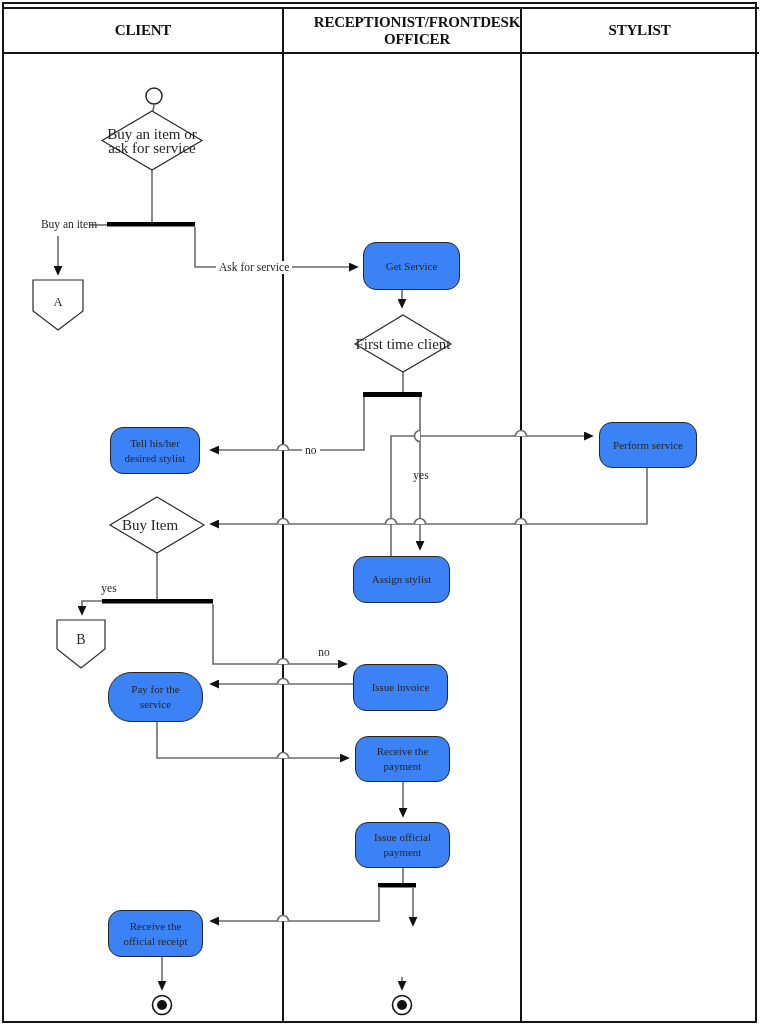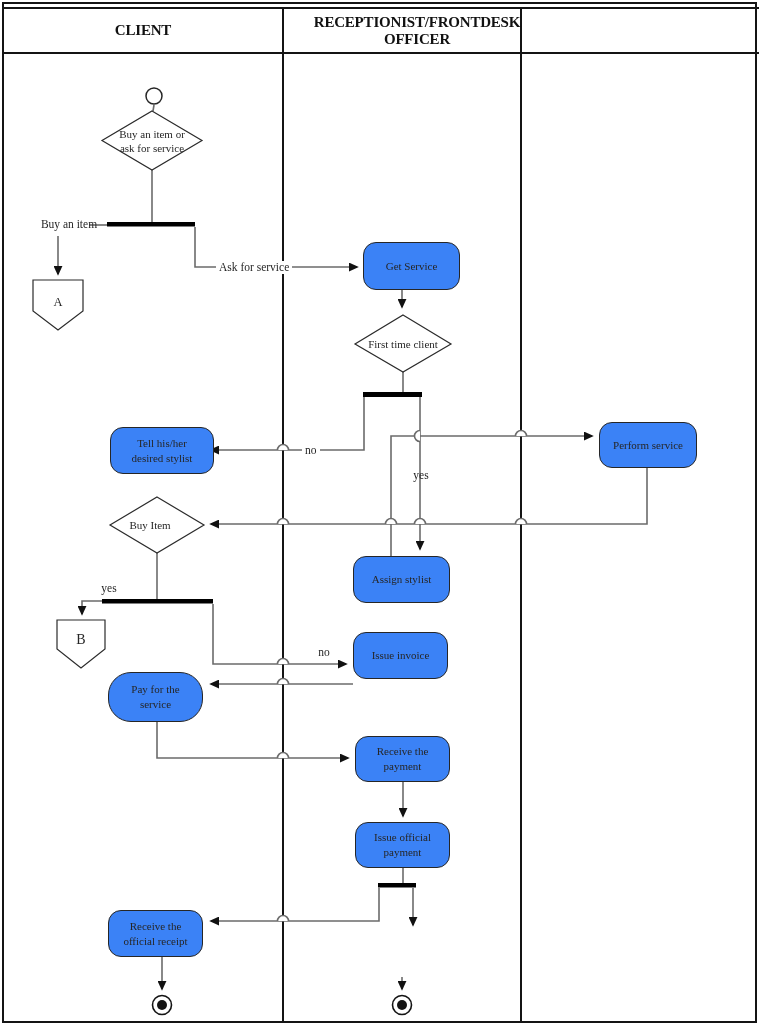--- a/index.html
+++ b/index.html
@@ -16,21 +16,21 @@
     white-space:pre-line;z-index:3;letter-spacing:-0.2px;
   }
   svg.diagram{position:absolute;left:0;top:0;z-index:2;}
   .node{
     position:absolute;box-sizing:border-box;border:1.4px solid #262626;border-radius:13px;background:#3b82f6;
     display:flex;align-items:center;justify-content:center;text-align:center;
     font-size:11px;line-height:15px;color:#262626;white-space:pre-line;z-index:3;
   }
   .shape-label{
     position:absolute;display:flex;align-items:center;justify-content:center;text-align:center;
-    font-size:11px;line-height:14px;color:#262626;white-space:pre-line;z-index:3;background:transparent;
+    font-size:15px;line-height:14px;color:#262626;white-space:pre-line;z-index:3;background:transparent;
   }
   .edge-label{
     position:absolute;font-size:11.5px;line-height:13px;color:#262626;z-index:3;text-align:center;
   }
   .edge-label.masked{background:#fff;padding:0 3px;}
   .letter{font-size:12.5px;}
   .letter-b{font-size:14px;}
 </style>
 </head>
 <body>
@@ -39,20 +39,21 @@
 
   <div class="frame"></div>
   <div class="hline" style="left:4px;top:7px;width:755px;height:2px;"></div>
   <div class="hline" style="left:4px;top:52px;width:755px;height:2px;"></div>
   <div class="lane-line" style="left:282px;top:7px;width:2px;height:1016px;"></div>
   <div class="lane-line" style="left:520px;top:7px;width:2px;height:1016px;"></div>
 
   <div class="lane-header" style="left:4px;width:278px;">CLIENT</div>
   <div class="lane-header" style="left:284px;width:266px;border-radius:13px;">RECEPTIONIST/FRONTDESK
 OFFICER</div>
+  <div class="lane-header" style="left:522px;width:235px;">STYLIST</div>
 
   <svg class="diagram" width="763" height="1029" viewBox="0 0 763 1029">
     <defs>
       <marker id="ar" markerWidth="10" markerHeight="9" refX="8.2" refY="4.5" orient="auto" markerUnits="userSpaceOnUse">
         <path d="M0,0 L10,4.5 L0,9 Z" fill="#111"></path>
       </marker>
     </defs>
 
     <g stroke="#6b6b6b" stroke-width="1.6" fill="none">
       <path d="M154,105 L153,111"></path>
@@ -115,25 +116,25 @@
 
     <g>
       <circle cx="162" cy="1005" r="9.5" fill="#fff" stroke="#141414" stroke-width="1.6"></circle>
       <circle cx="162" cy="1005" r="5" fill="#141414"></circle>
       <circle cx="402" cy="1005" r="9.5" fill="#fff" stroke="#141414" stroke-width="1.6"></circle>
       <circle cx="402" cy="1005" r="5" fill="#141414"></circle>
     </g>
   </svg>
 
   <div class="node" style="left:363px;top:242px;width:97px;height:48px;">Get Service</div>
-  <div class="node" style="left:110px;top:427px;width:104px;height:47px;">Tell his/her
+  <div class="node" style="left:110px;top:427px;width:90px;height:47px;">Tell his/her
 desired stylist</div>
   <div class="node" style="left:353px;top:556px;width:97px;height:47px;">Assign stylist</div>
   <div class="node" style="left:599px;top:422px;width:98px;height:46px;">Perform service</div>
-  <div class="node" style="left:353px;top:632px;width:95px;height:47px;">Issue invoice</div>
+  <div class="node" style="left:353px;top:664px;width:95px;height:47px;">Issue invoice</div>
   <div class="node" style="left:108px;top:672px;width:95px;height:50px;border-radius:23px;">Pay for the
 service</div>
   <div class="node" style="left:355px;top:736px;width:95px;height:46px;">Receive the
 payment</div>
   <div class="node" style="left:355px;top:822px;width:95px;height:46px;">Issue official
 payment</div>
   <div class="node" style="left:108px;top:910px;width:95px;height:47px;">Receive the
 official receipt</div>
 
   <div class="shape-label" style="left:101px;top:119px;width:102px;height:44px;">Buy an item or

